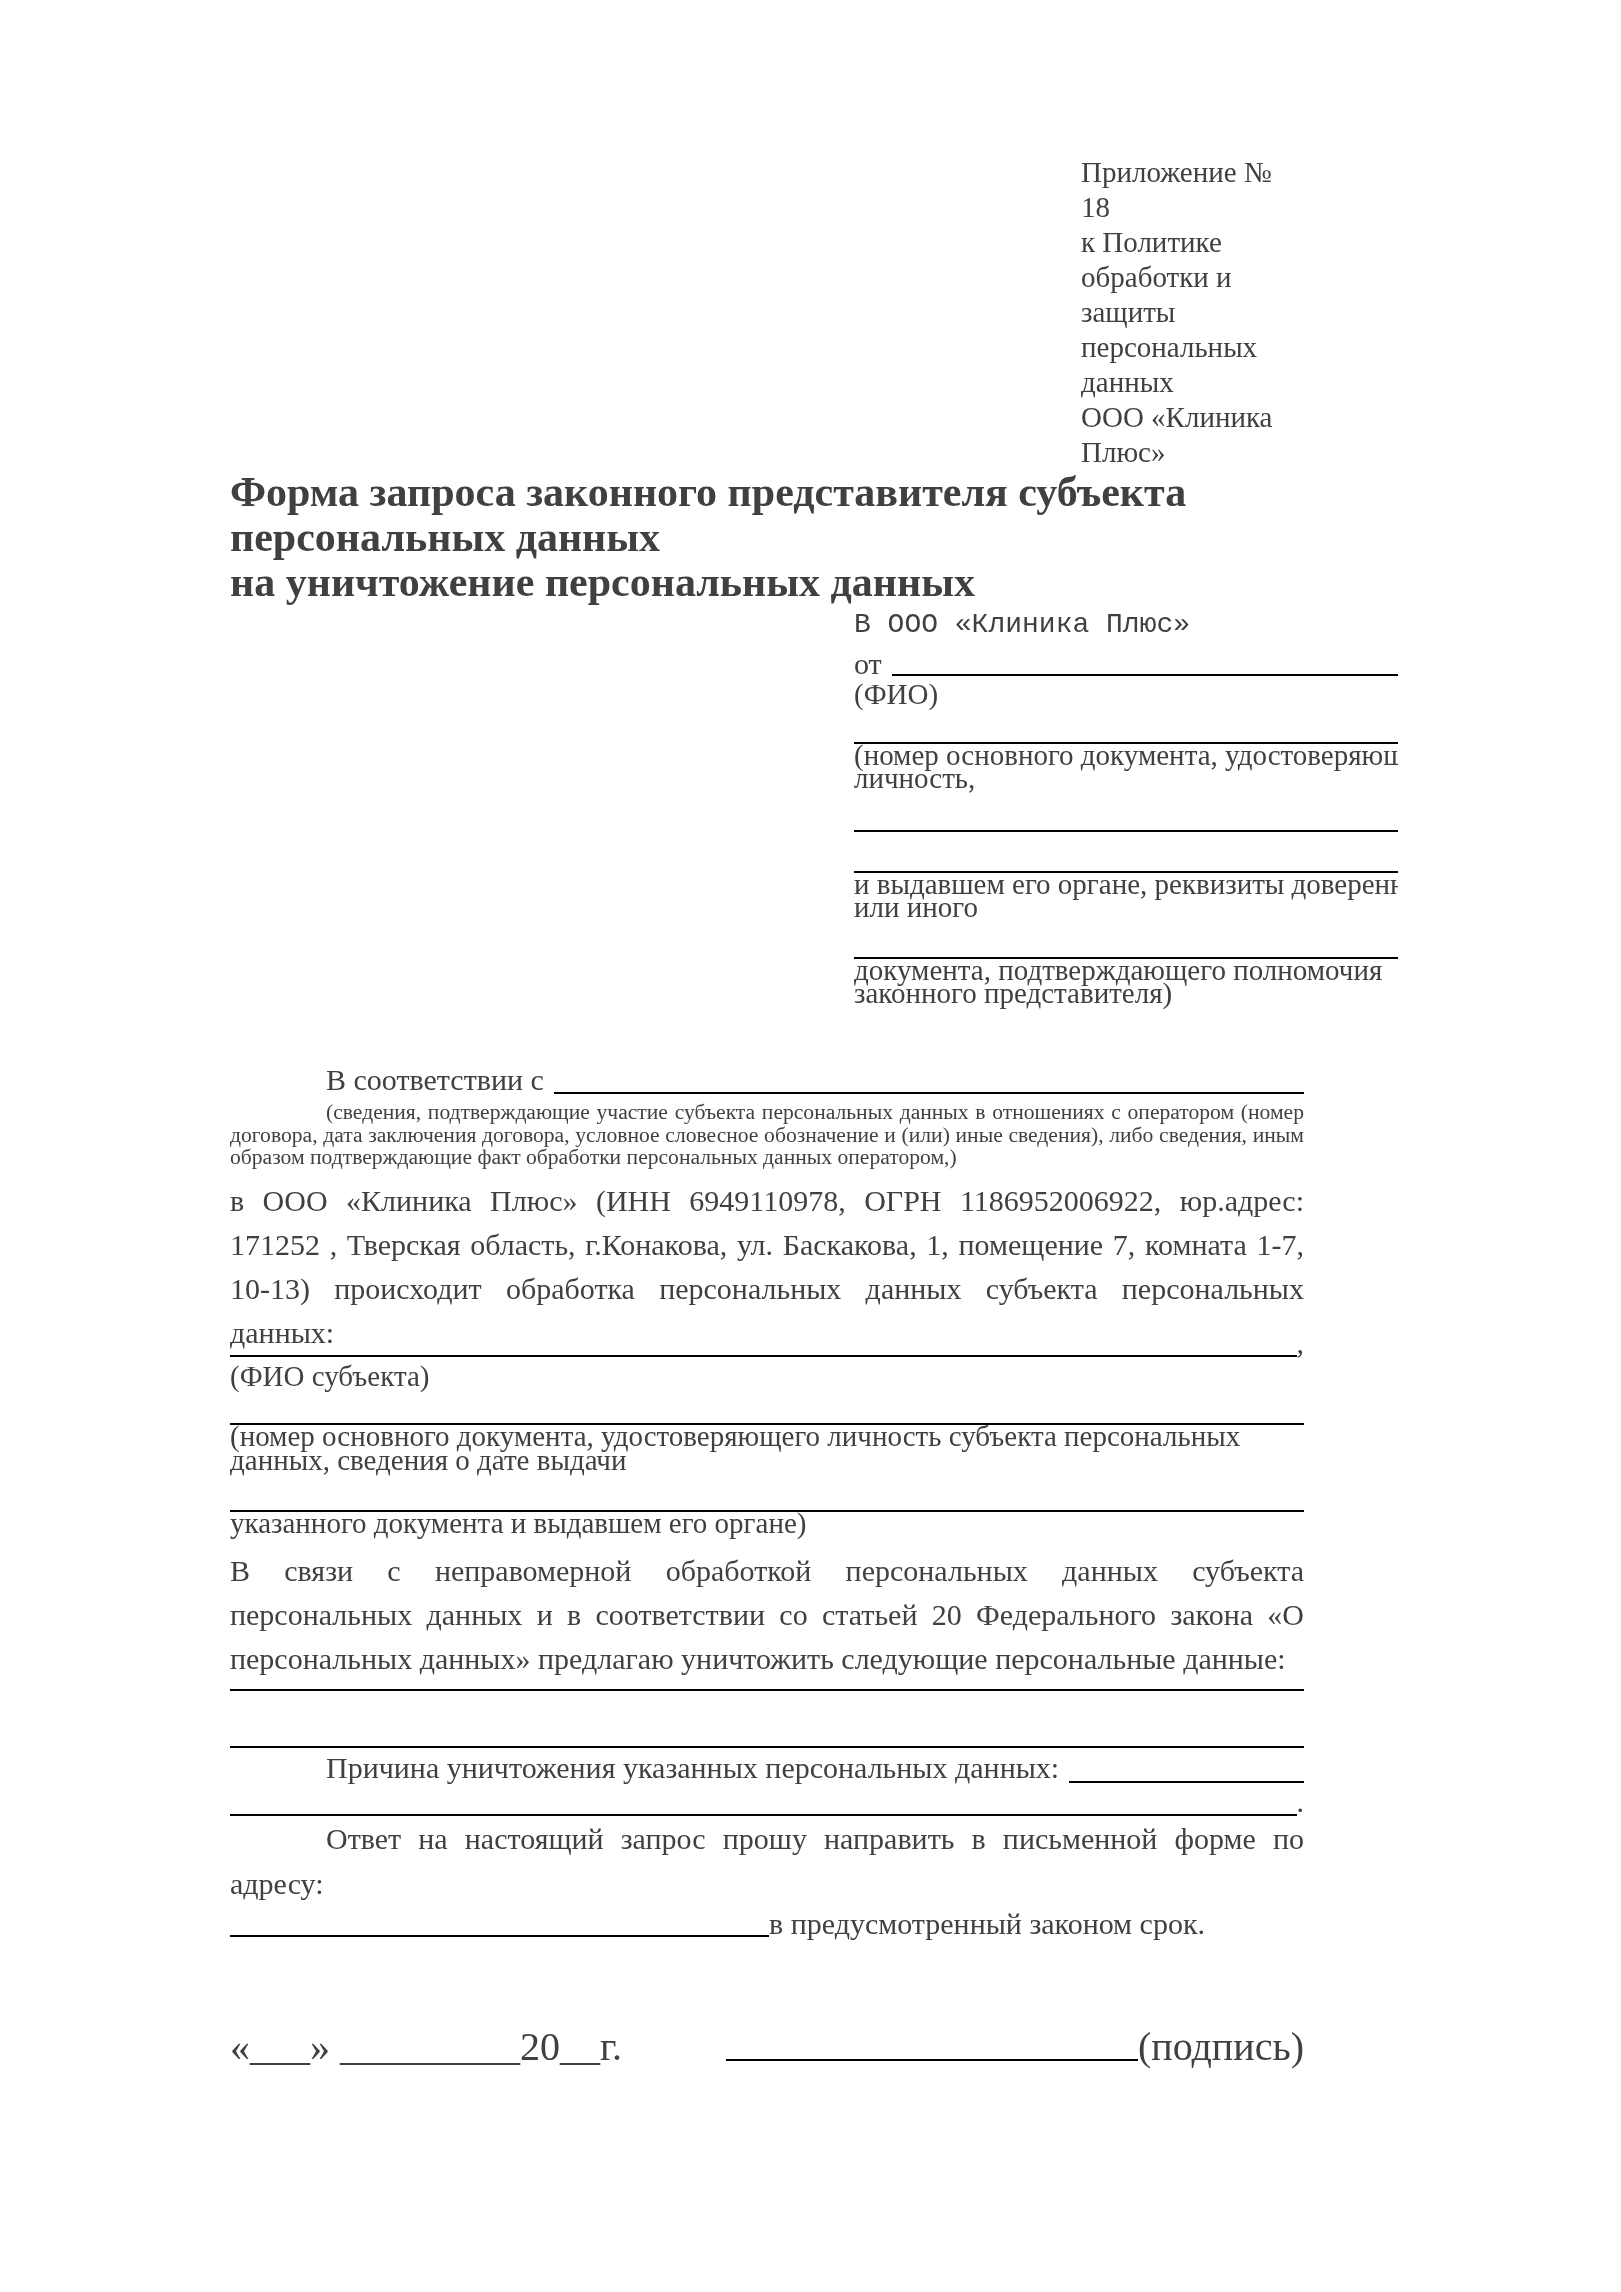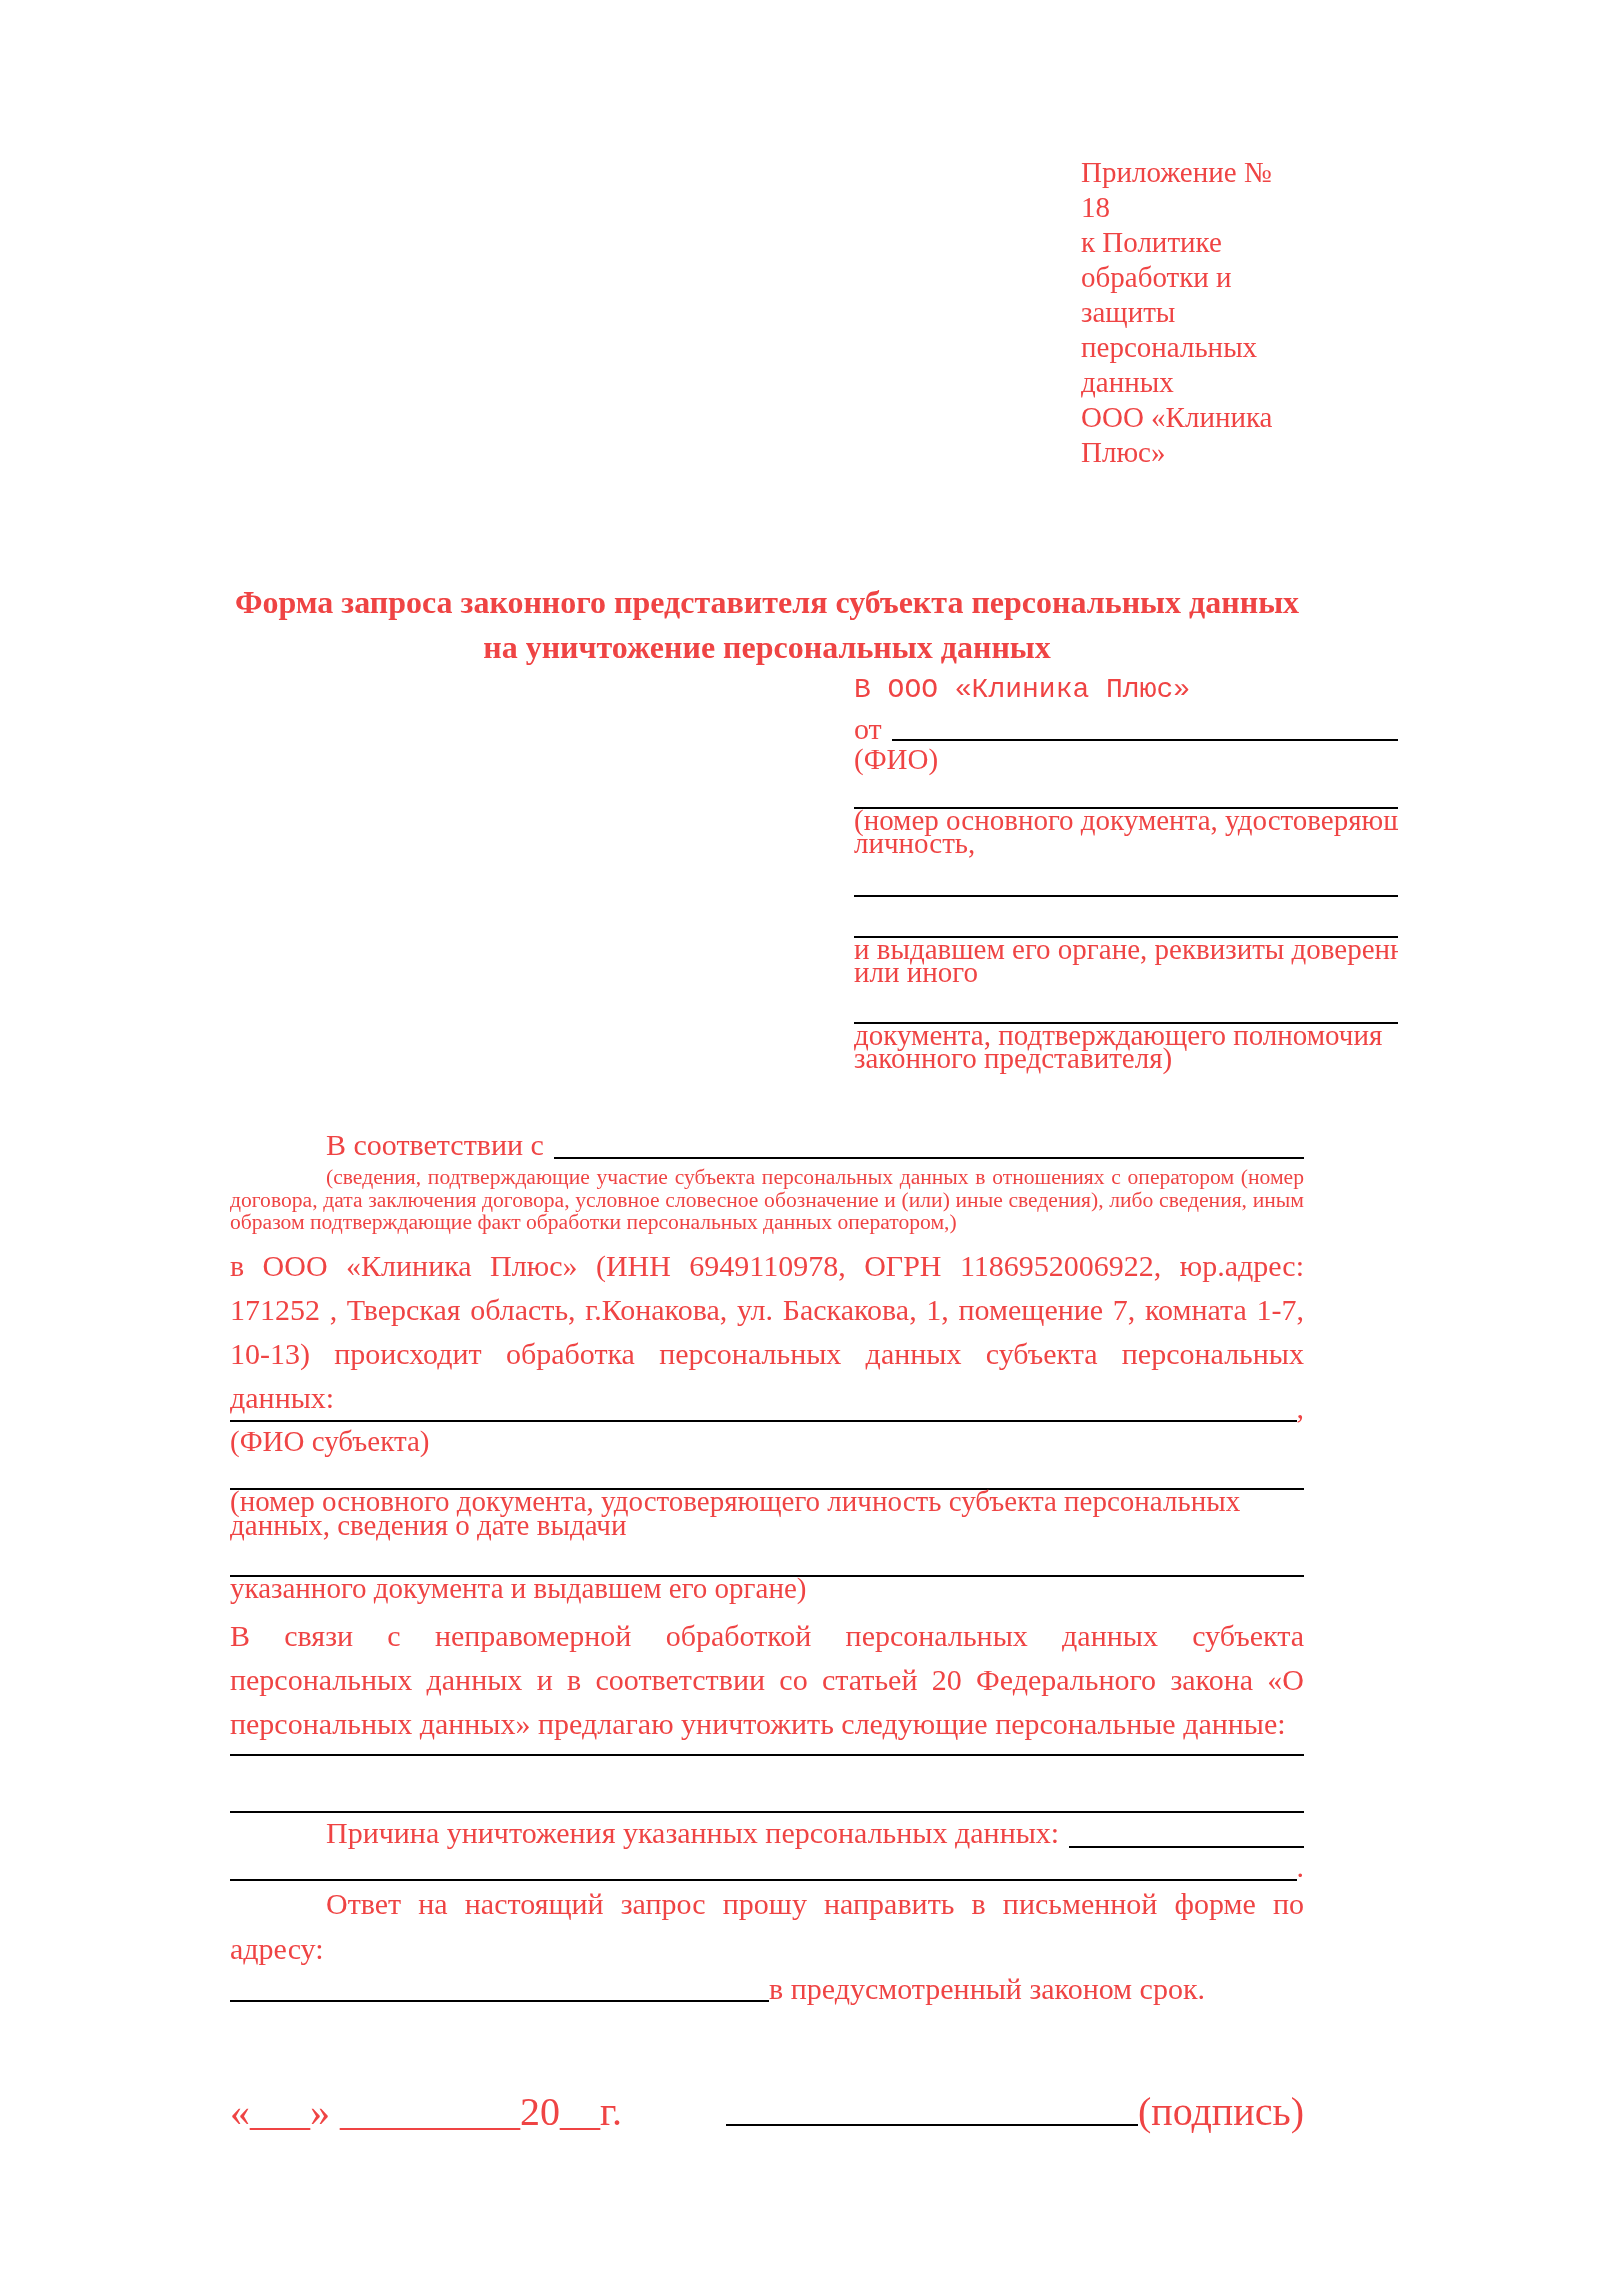--- a/index.html
+++ b/index.html
@@ -1,29 +1,29 @@
 <!DOCTYPE html>
 <html><head>
 <meta charset="utf-8">
 <style>
   html,body{margin:0;padding:0;background:#ffffff;}
   .page{
     position:relative;
     width:1398px;height:2293px;
     box-sizing:border-box;
     background:#ffffff;
-    color:#ef4444;
+    color:#404040;
     font-family:"Liberation Serif","DejaVu Serif",serif;
     padding:155px 94px 0 230px;
     overflow:hidden;
   }
   
   .appendix{margin-left:851px;font-size:29px;line-height:35px;}
   
-  .title{margin-top:110px;text-align:center;font-weight:bold;font-size:32px;line-height:45px;}
+  .title{font-weight:bold;font-size:42px;line-height:45px;}
   
   .addr{margin-left:624px;width:635px;}
   .addr-org{font-size:28px;line-height:39px;font-family:Liberation Mono, monospace;}
   .addr-from{display:flex;align-items:baseline;font-size:30px;line-height:39px;}
   .addr-from .fill{flex:1;border-bottom:2.5px solid #000;align-self:flex-end;margin-bottom:6.9px;margin-left:9.8px;}
   .cap{font-size:29px;line-height:23.5px;text-align:left;}
   .fieldline{border-bottom:2.5px solid #000;}
   .h36{height:35px}.h40{height:39px}.h38{height:37px}.h39{height:38px}
   
   .accordance{display:flex;align-items:baseline;font-size:30px;line-height:37px;margin-top:55px;}

